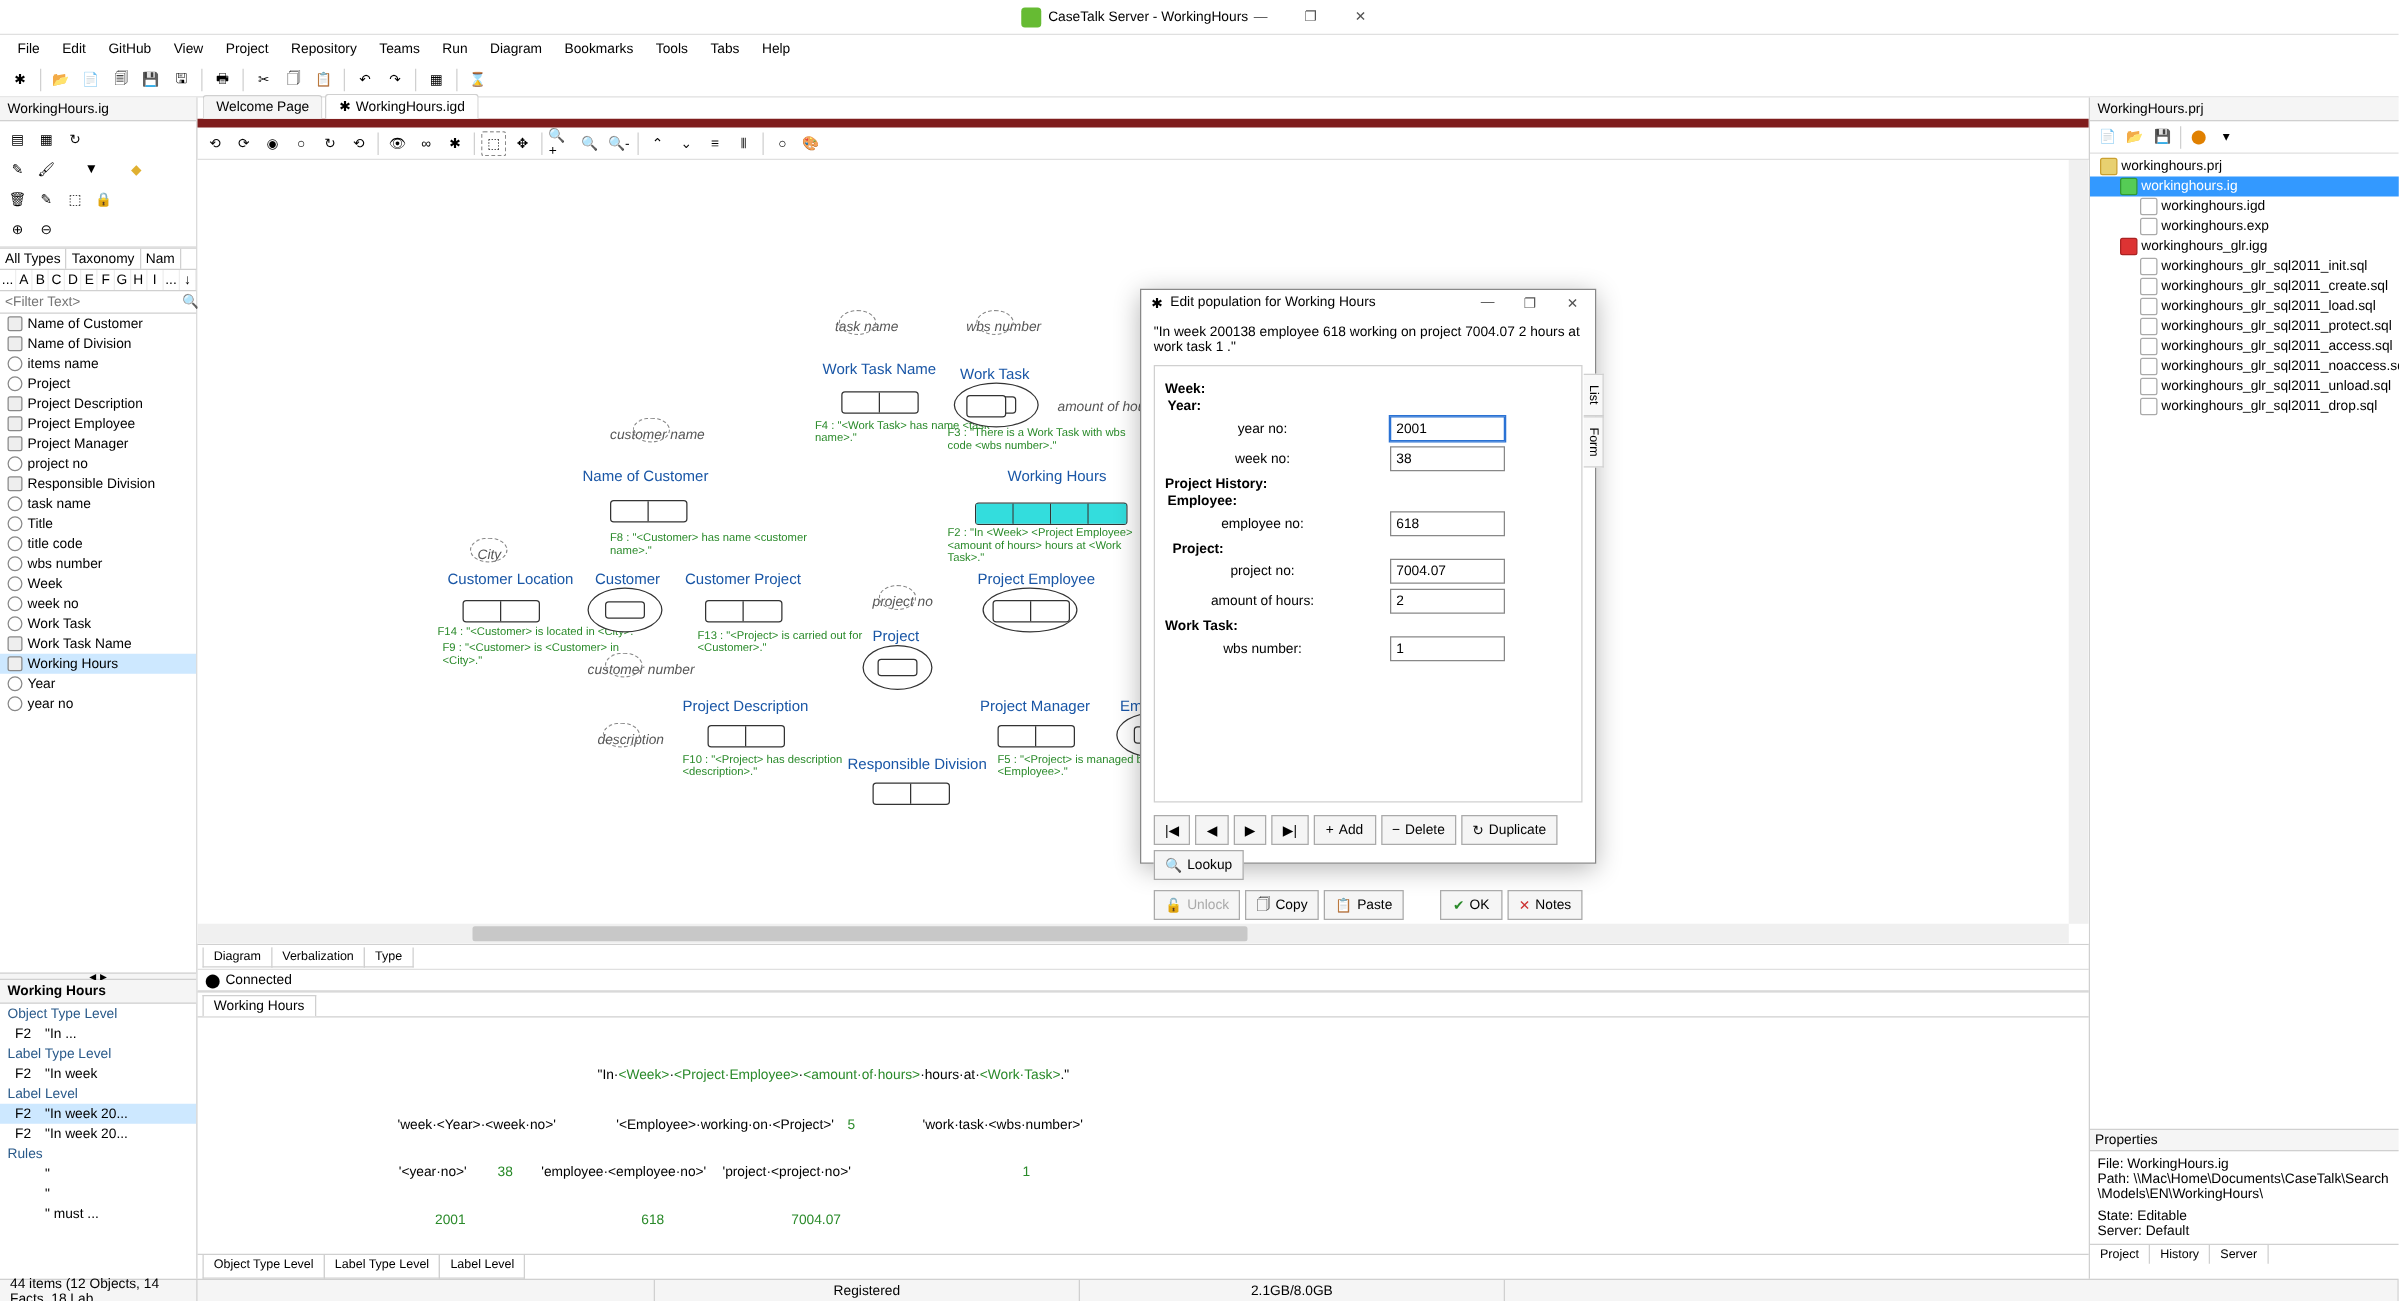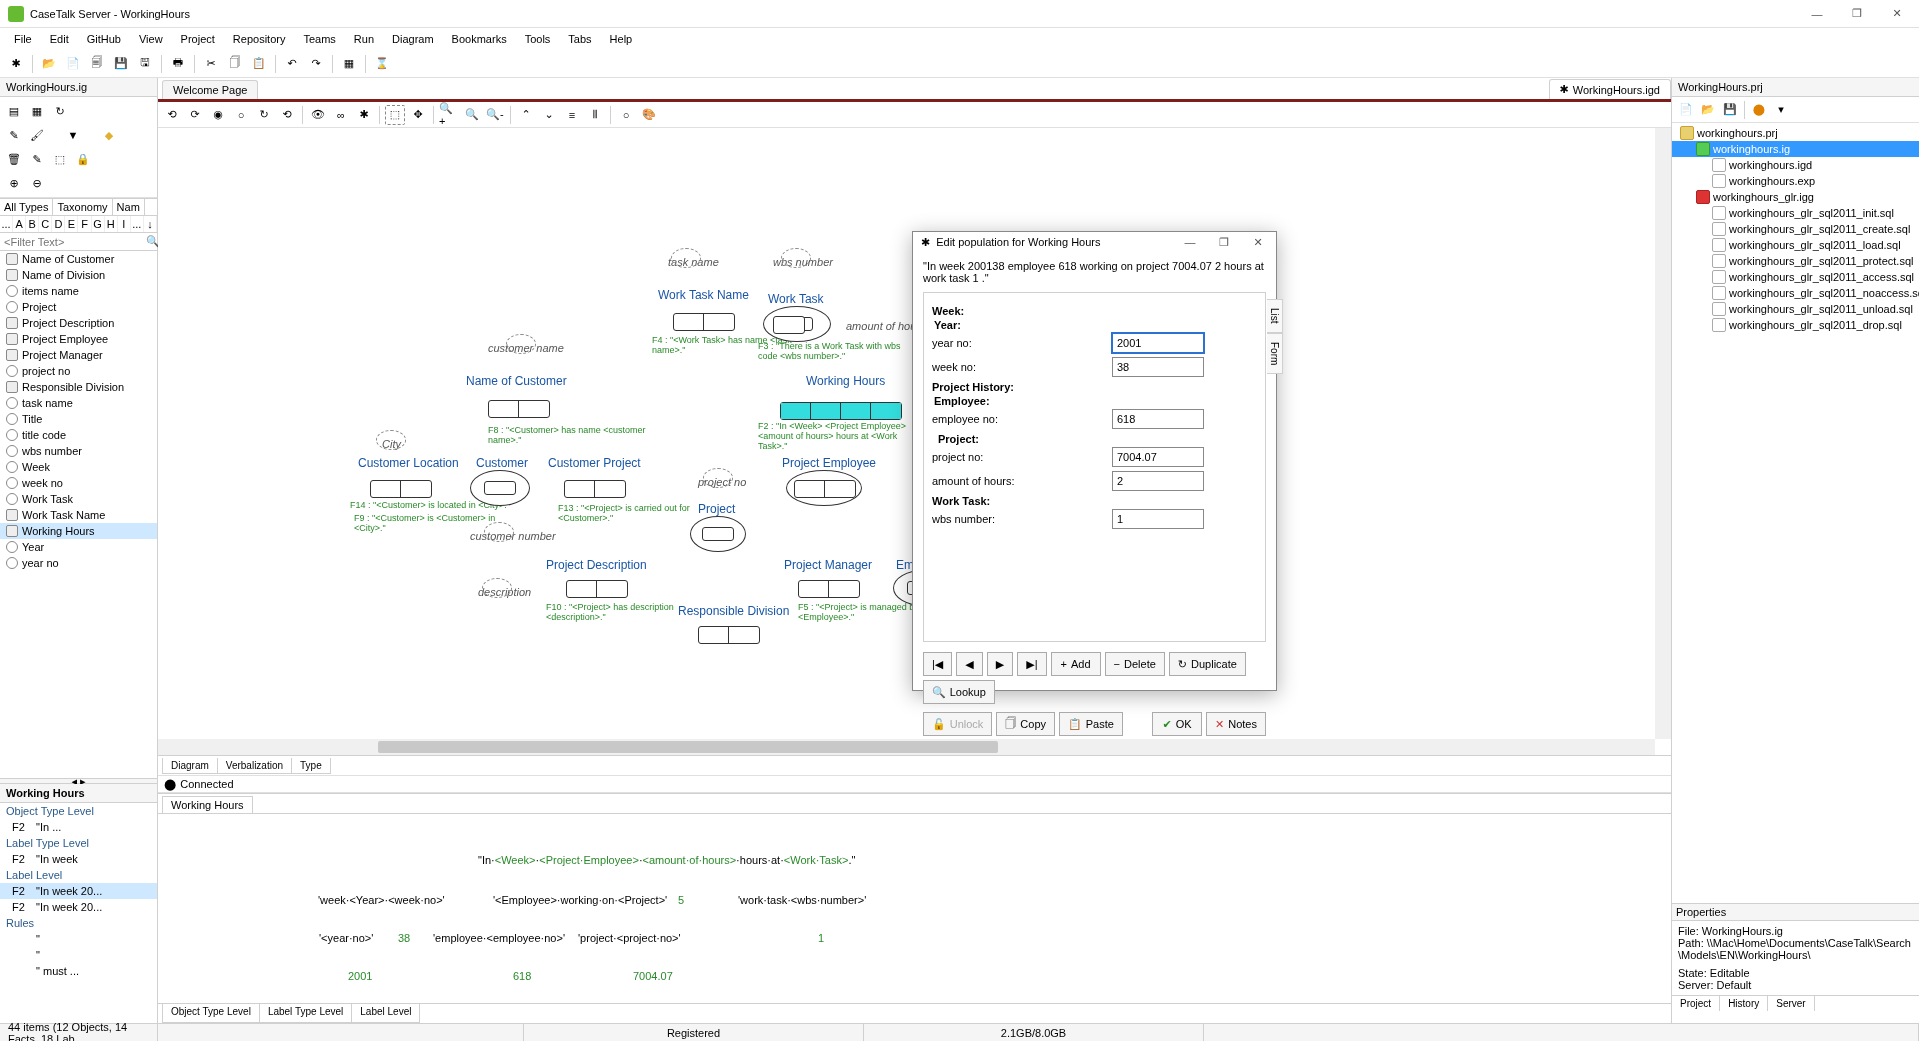--- a/index.html
+++ b/index.html
@@ -1,17 +1,17 @@
 <!DOCTYPE html>
 <html><head>
 <meta charset="utf-8">
 <style>
 * { margin:0; padding:0; box-sizing:border-box; font-family:"Segoe UI",Tahoma,sans-serif; font-size:11px; }
 body { width:1919px; height:1041px; background:#fff; overflow:hidden; position:relative; }
-.titlebar { height:28px; display:flex; align-items:center; padding:0 8px; background:#fff; border-bottom:1px solid #e0e0e0; justify-content:space-between; }
+.titlebar { height:28px; display:flex; align-items:center; padding:0 8px; background:#fff; border-bottom:1px solid #e0e0e0; justify-content:center; }
 .titlebar-left { display:flex; align-items:center; gap:6px; }
 .app-icon { width:16px; height:16px; background:#6b3; border-radius:3px; }
 .titlebar-right { display:flex; gap:20px; padding-right:4px; }
 .win-btn { width:20px; height:20px; display:flex; align-items:center; justify-content:center; color:#555; cursor:pointer; }
 .menubar { height:22px; display:flex; align-items:center; padding:0 6px; gap:2px; }
 .menubar-item { padding:2px 8px; cursor:pointer; }
 .toolbar { height:28px; display:flex; align-items:center; padding:0 6px; gap:4px; border-bottom:1px solid #e0e0e0; }
 .tb-btn { width:20px; height:20px; display:flex; align-items:center; justify-content:center; cursor:pointer; border-radius:2px; }
 .tb-sep { width:1px; height:18px; background:#d0d0d0; margin:0 2px; }
 .main { display:flex; height:calc(100% - 78px - 18px); }
@@ -30,21 +30,21 @@
 .tree-item { display:flex; align-items:center; padding:2px 6px; gap:4px; cursor:pointer; }
 .tree-item.selected { background:#cde8ff; }
 .tree-icon { width:12px; height:12px; border:1px solid #888; border-radius:50%; flex-shrink:0; }
 .tree-icon.ft { border-radius:2px; background:#eee; }
 .left-split { height:6px; background:#f5f5f5; border-top:1px solid #d0d0d0; border-bottom:1px solid #d0d0d0; display:flex; align-items:center; justify-content:center; }
 .lower-left { flex:0 0 220px; overflow:auto; }
 .ll-item { padding:2px 6px 2px 12px; cursor:pointer; }
 .ll-header { color:#2a5a8a; padding:2px 6px; }
 .ll-item.sel { background:#cde8ff; }
 .center { flex:1; display:flex; flex-direction:column; }
-.center-tabs { height:24px; display:flex; align-items:flex-end; border-bottom:3px solid #7f1d1d; padding-left:4px; gap:2px;justify-content:space-between; }
+.center-tabs { height:24px; display:flex; align-items:flex-end; border-bottom:7px solid #7f1d1d; padding-left:4px; gap:2px; }
 .center-tab { padding:3px 10px; border:1px solid #d0d0d0; border-bottom:none; border-radius:3px 3px 0 0; background:#f5f5f5; display:flex; align-items:center; gap:4px; cursor:pointer; }
 .center-tab.active { background:#fff; }
 .canvas-toolbar { height:26px; display:flex; align-items:center; padding:0 4px; gap:3px; border-bottom:1px solid #e0e0e0; }
 .canvas { flex:1; background:#fff; position:relative; overflow:hidden; }
 .canvas-scroll-v { position:absolute; right:0; top:0; bottom:16px; width:16px; background:#f0f0f0; }
 .canvas-scroll-h { position:absolute; left:0; right:16px; bottom:0; height:16px; background:#f0f0f0; display:flex; align-items:center; }
 .scroll-thumb-h { position:absolute; left:220px; width:620px; height:12px; top:2px; background:#c8c8c8; border-radius:2px; }
 .bottom-tabs { height:20px; display:flex; align-items:center; border-top:1px solid #d0d0d0; padding-left:4px; }
 .btab { padding:2px 8px; border:1px solid #d0d0d0; border-top:none; margin-right:-1px; cursor:pointer; font-size:10px; background:#fff; }
 .conn-bar { height:18px; display:flex; align-items:center; padding:0 6px; gap:4px; border-top:1px solid #e0e0e0; border-bottom:1px solid #e0e0e0; }
@@ -85,21 +85,21 @@
 .lt-circle { position:absolute; border:1px dashed #888; border-radius:50%; width:30px; height:20px; }
 
 
 .dialog { position:absolute; left:912px; top:231px; width:365px; height:460px; background:#fff; border:1px solid #888; box-shadow:0 4px 20px rgba(0,0,0,0.3); z-index:50; display:flex; flex-direction:column; }
 .dlg-title { height:28px; display:flex; align-items:center; padding:0 8px; justify-content:space-between; }
 .dlg-title-left { display:flex; align-items:center; gap:6px; }
 .dlg-body { flex:1; padding:6px 10px; position:relative; }
 .dlg-sentence { font-style:normal; padding:2px 0 8px 0; }
 .dlg-form { border:1px solid #d0d0d0; padding:8px; position:relative; height:350px; }
 .dlg-row { display:flex; align-items:center; margin-bottom:4px; }
-.dlg-row label { width:180px; text-align:left; padding-right:24px; }
+.dlg-row label { width:180px; text-align:center; padding-right:24px; }
 .dlg-row input { width:92px; border:1px solid #888; padding:2px 4px; height:20px; }
 .dlg-row input.focused { border-color:#2a72d4; outline:1px solid #2a72d4; }
 .dlg-section { font-weight:bold; margin:4px 0 2px 0; }
 .dlg-subsection { font-weight:bold; margin-left:2px; margin-bottom:2px; }
 .dlg-side-tabs { position:absolute; right:-18px; top:6px; display:flex; flex-direction:column; }
 .dlg-stab { writing-mode:vertical-rl; padding:8px 2px; border:1px solid #d0d0d0; border-left:none; background:#f8f8f8; font-size:10px; cursor:pointer; }
 .dlg-buttons { display:flex; gap:4px; padding:4px 10px; flex-wrap:wrap; }
 .dlg-btn { padding:3px 8px; border:1px solid #aaa; background:#f5f5f5; display:flex; align-items:center; gap:4px; cursor:pointer; min-width:50px; justify-content:center; height:24px; }
 .dlg-btn.disabled { color:#aaa; cursor:default; }
 </style>

